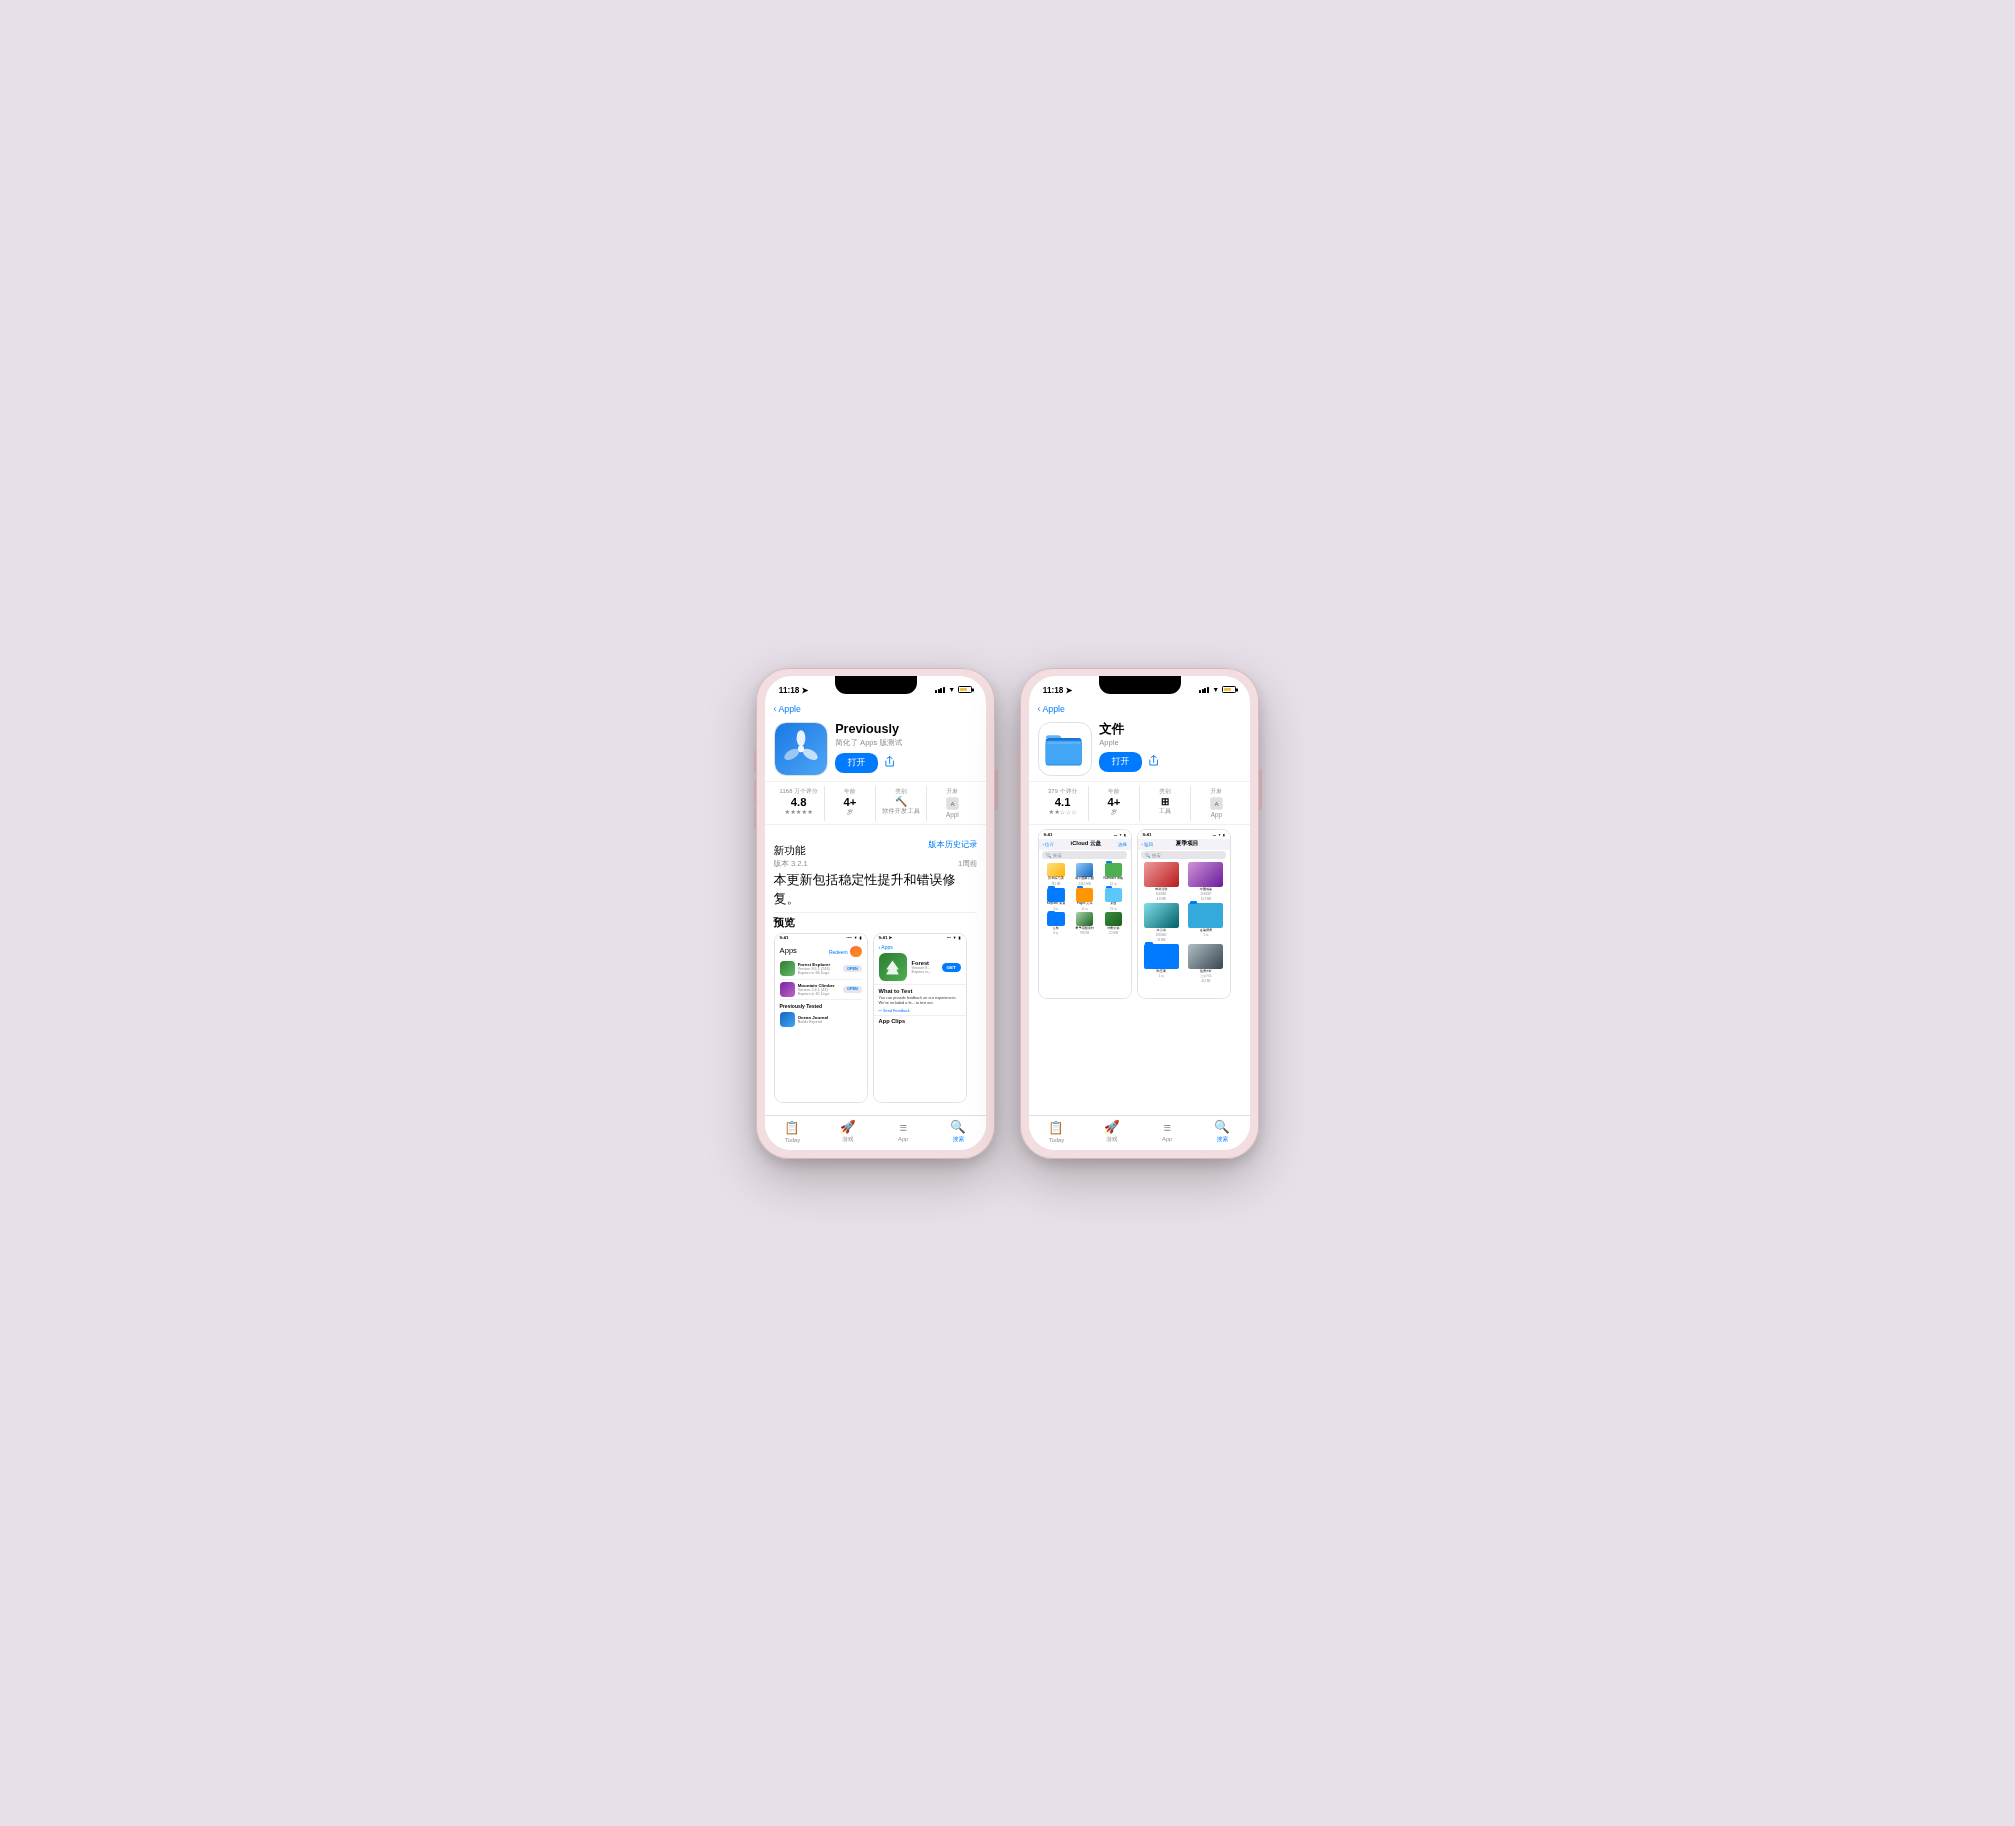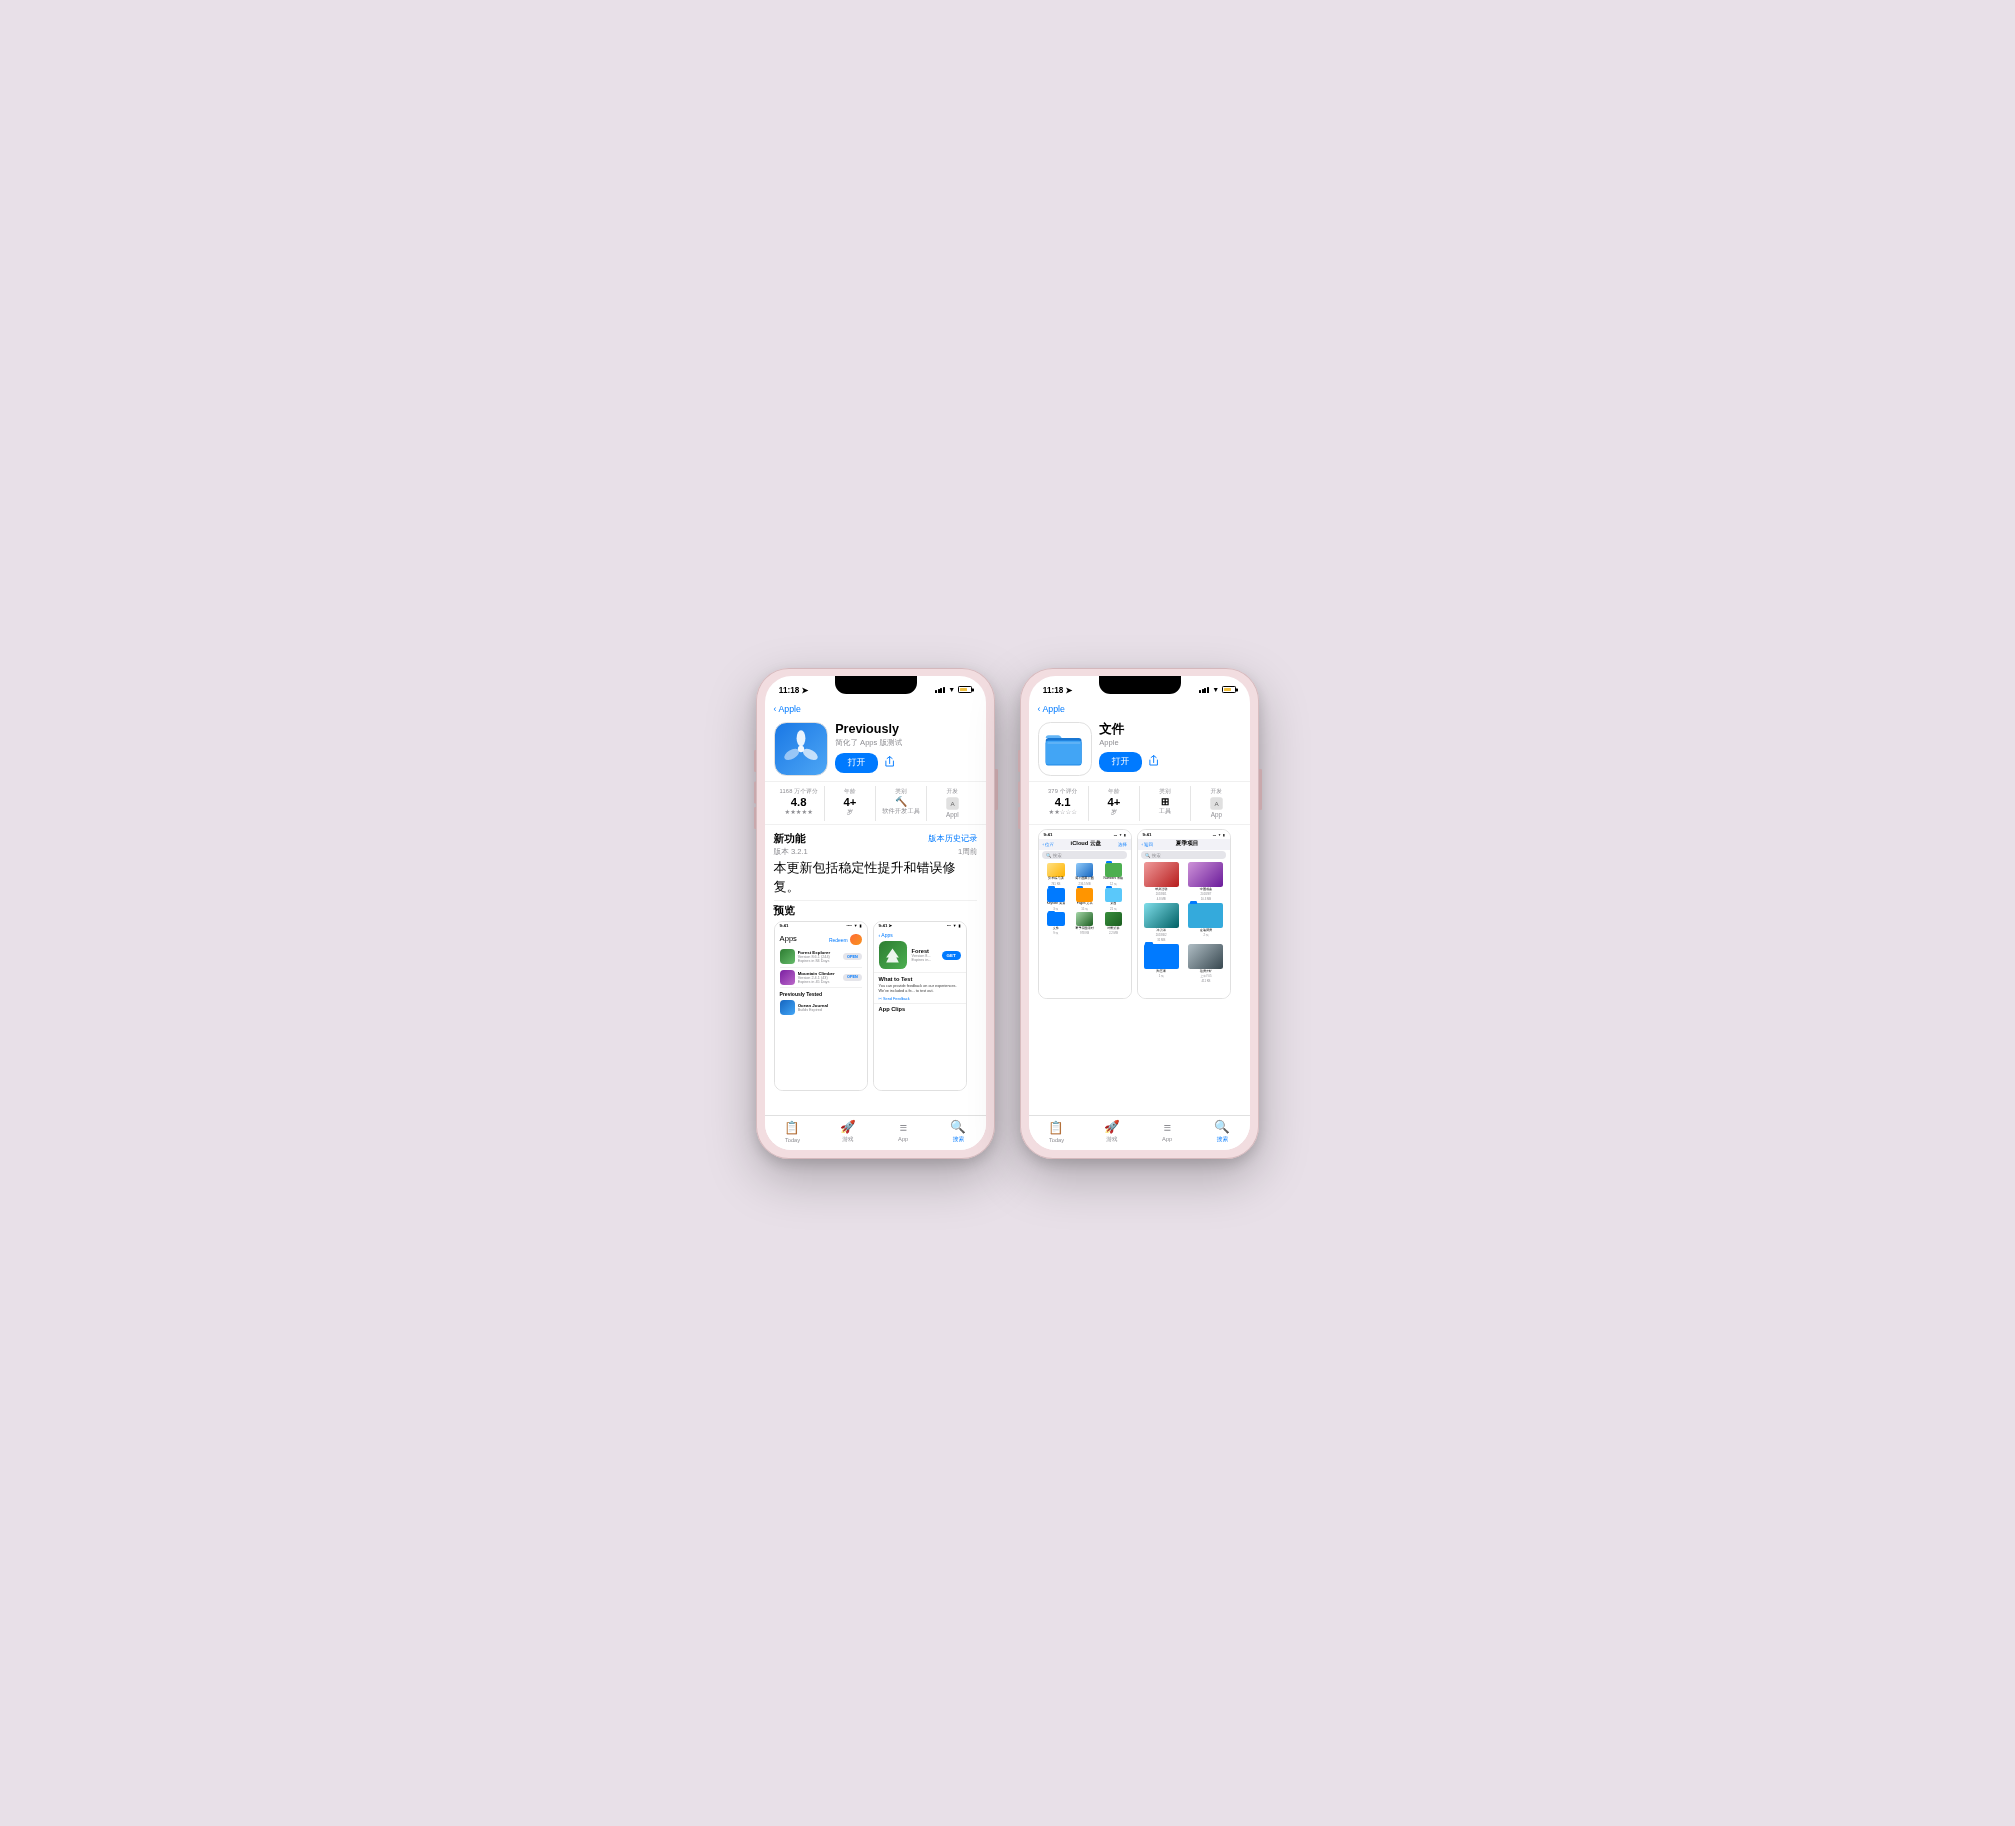--- a/index.html
+++ b/index.html
@@ -290,22 +290,23 @@
       padding: 6.3px 8.8px 3.8px;
     }
     .section-header {
       display: flex;
       justify-content: space-between;
       align-items: center;
       margin-bottom: 1.3px;
     }
     .section-title {
       font-size: 10.7px;
-      font-weight: 700;
+      font-weight: 400;
       color: #000;
+      margin-top: 12px;
     }
     .section-link {
       font-size: 8.2px;
       color: #007AFF;
       text-align: right;
     }
     .section-meta {
       display: flex;
       justify-content: space-between;
       font-size: 7.6px;

